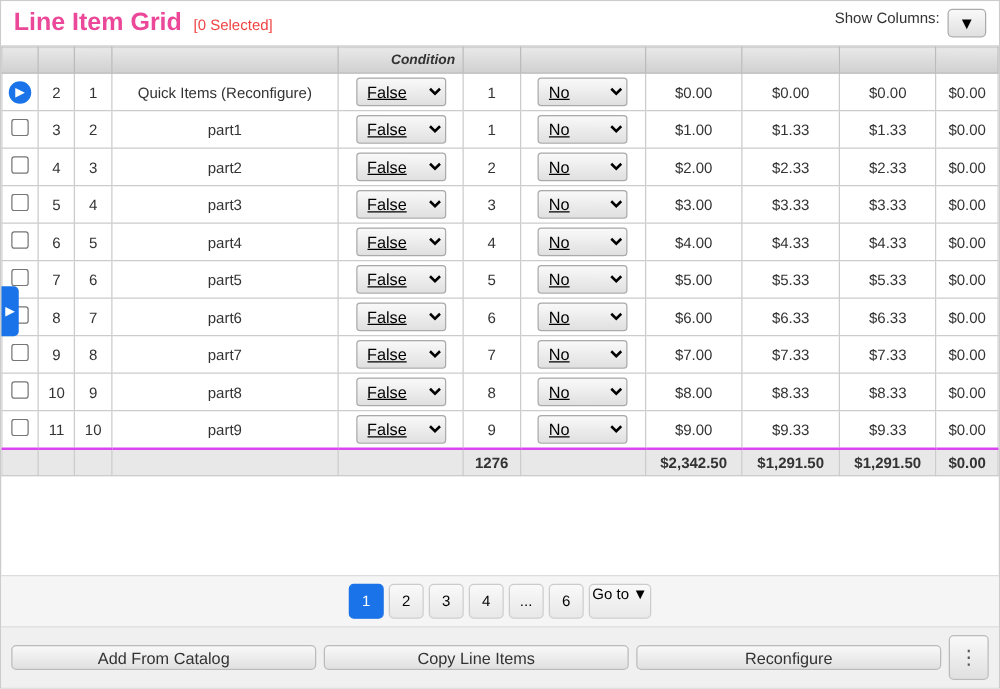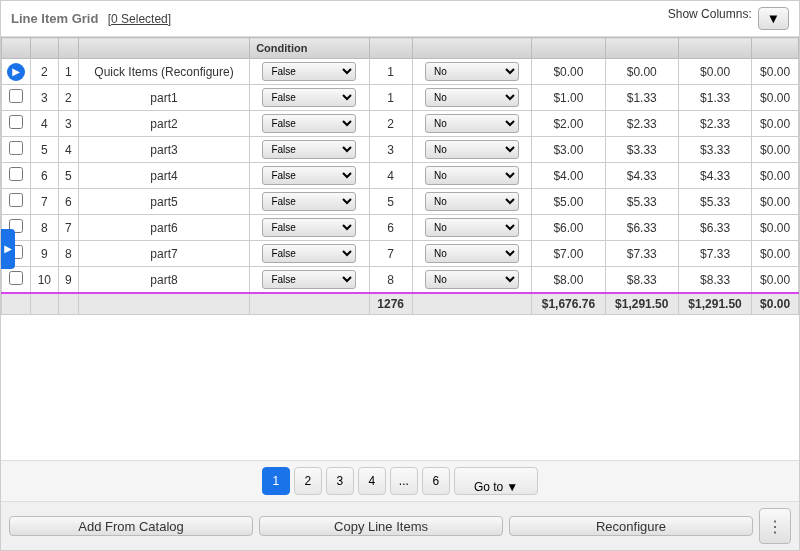--- a/index.html
+++ b/index.html
@@ -2,38 +2,39 @@
 <html><head>
   <meta charset="utf-8">
   <style>
     * { box-sizing: border-box; margin: 0; padding: 0; }
     body { font-family: Arial, sans-serif; font-size: 12px; background: #f0f0f0; width: 800px; height: 551px; overflow: hidden; }
 
     .container { width: 800px; height: 551px; display: flex; flex-direction: column; border: 1px solid #ccc; background: #fff; }
 
     
     .header { display: flex; align-items: center; justify-content: space-between; background: #fff; padding: 6px 10px; border-bottom: 1px solid #ddd; min-height: 36px; }
-    .header-title { font-size: 13px; font-weight: bold; color: #737373; }
-    .header-subtitle { font-size: 12px; color: #404040; margin-left: 6px; text-decoration: underline; }
+    .header-title { font-size: 20px; font-weight: bold; color: #ec4899; }
+    .header-subtitle { font-size: 12px; color: #ef4444; margin-left: 6px; }
     .show-columns { display: flex; align-items: flex-start; gap: 6px; font-size: 12px; color: #333; }
     .show-columns-btn { background: linear-gradient(to bottom, #f9f9f9, #e0e0e0); border: 1px solid #aaa; border-radius: 4px; padding: 3px 8px; cursor: pointer; display: flex; align-items: center; gap: 4px; }
 
     
     .table-wrapper { flex: 1; overflow: auto; position: relative; }
 
     table { width: 100%; border-collapse: collapse; }
 
     thead tr th {
       background: linear-gradient(to bottom, #e8e8e8, #d0d0d0);
       border: 1px solid #bbb;
       padding: 4px 6px;
-      text-align: left;
+      text-align: right;
       font-size: 11px;
       color: #333;
       white-space: nowrap;
+      font-style: italic;
     }
 
     tbody tr td {
       border: 1px solid #ccc;
       padding: 3px 5px;
       text-align: center;
       font-size: 12px;
       color: #333;
       background: #fff;
       white-space: nowrap;
@@ -43,23 +44,24 @@
     .checkbox-cell { width: 28px; }
     .checkbox { width: 14px; height: 14px; cursor: pointer; }
     .blue-circle { width: 18px; height: 18px; background: #1a73e8; border-radius: 50%; display: inline-flex; align-items: center; justify-content: center; }
     .blue-circle-arrow { color: white; font-size: 10px; }
 
     .select-dropdown {
       background: linear-gradient(to bottom, #f9f9f9, #e0e0e0);
       border: 1px solid #aaa;
       border-radius: 3px;
       padding: 2px 4px;
-      font-size: 10px;
-      cursor: pointer;
-      width: 94px;
+      font-size: 13px;
+      cursor: pointer;
+      width: 72px;
+      text-decoration: underline;
     }
 
     
     .totals-row td {
       background: #e8e8e8 !important;
       font-weight: bold;
       border-top: 2px solid #d946ef;
     }
 
     
@@ -69,25 +71,25 @@
       border: 1px solid #ccc;
       border-radius: 4px;
       background: linear-gradient(to bottom, #f9f9f9, #e8e8e8);
       cursor: pointer;
       font-size: 12px;
       display: flex; align-items: center; justify-content: center;
       padding: 0 6px;
     }
     .page-btn.active { background: #1a73e8; color: white; border-color: #1a73e8; }
     .go-to-btn {
-      display: flex; align-items: flex-end; gap: 3px;
+      display: flex; align-items: flex-start; gap: 3px;
       border: 1px solid #ccc;
       border-radius: 4px;
       background: linear-gradient(to bottom, #f9f9f9, #e8e8e8);
-      padding: 0 19px;
+      padding: 0 2px;
       height: 28px;
       cursor: pointer;
       font-size: 12px;
     }
 
     
     .action-bar { display: flex; align-items: center; padding: 6px 8px; background: #f0f0f0; border-top: 1px solid #ddd; gap: 6px; }
     .action-btn {
       flex: 1;
       height: 20px;
@@ -275,29 +277,42 @@
             <td>9</td>
             <td>part8</td>
             <td><select class="select-dropdown"><option>False</option></select></td>
             <td>8</td>
             <td><select class="select-dropdown"><option>No</option></select></td>
             <td>$8.00</td>
             <td>$8.33</td>
             <td>$8.33</td>
             <td>$0.00</td>
           </tr>
+          <tr>
+            <td class="checkbox-cell"><input type="checkbox" class="checkbox" style=""></td>
+            <td>11</td>
+            <td>10</td>
+            <td>part9</td>
+            <td><select class="select-dropdown"><option>False</option></select></td>
+            <td>9</td>
+            <td><select class="select-dropdown"><option>No</option></select></td>
+            <td>$9.00</td>
+            <td>$9.33</td>
+            <td>$9.33</td>
+            <td>$0.00</td>
+          </tr>
           <tr class="totals-row">
             <td></td>
             <td></td>
             <td></td>
             <td></td>
             <td></td>
             <td>1276</td>
             <td></td>
-            <td>$1,676.76</td>
+            <td>$2,342.50</td>
             <td>$1,291.50</td>
             <td>$1,291.50</td>
             <td>$0.00</td>
           </tr>
         </tbody>
     </table>
   </div>
 
   <div class="pagination-bar">
     <button class="page-btn active">1</button>

